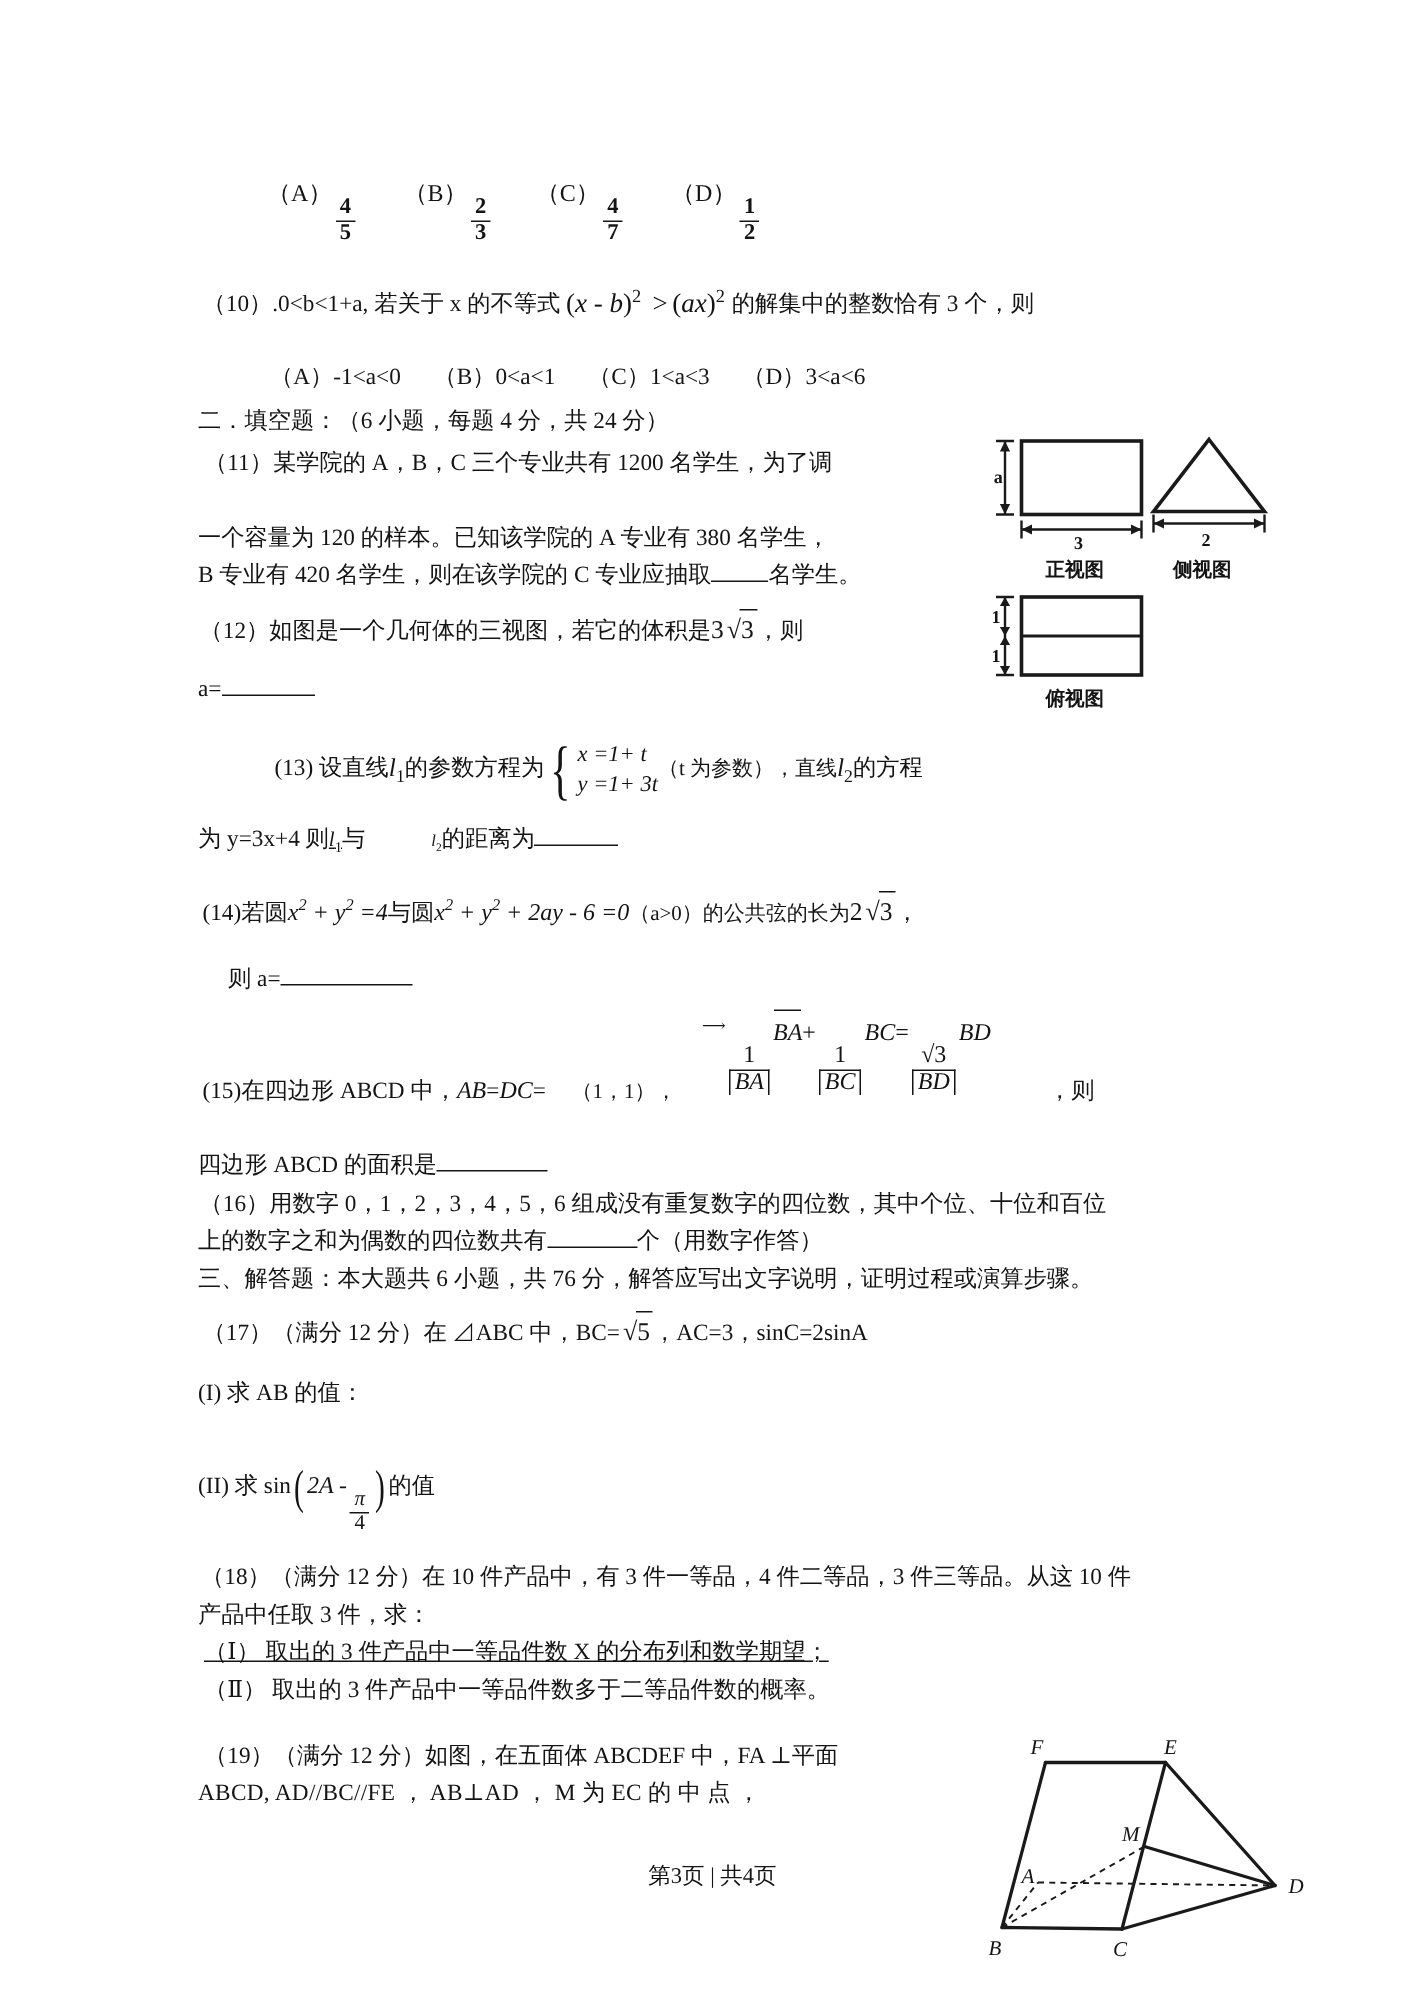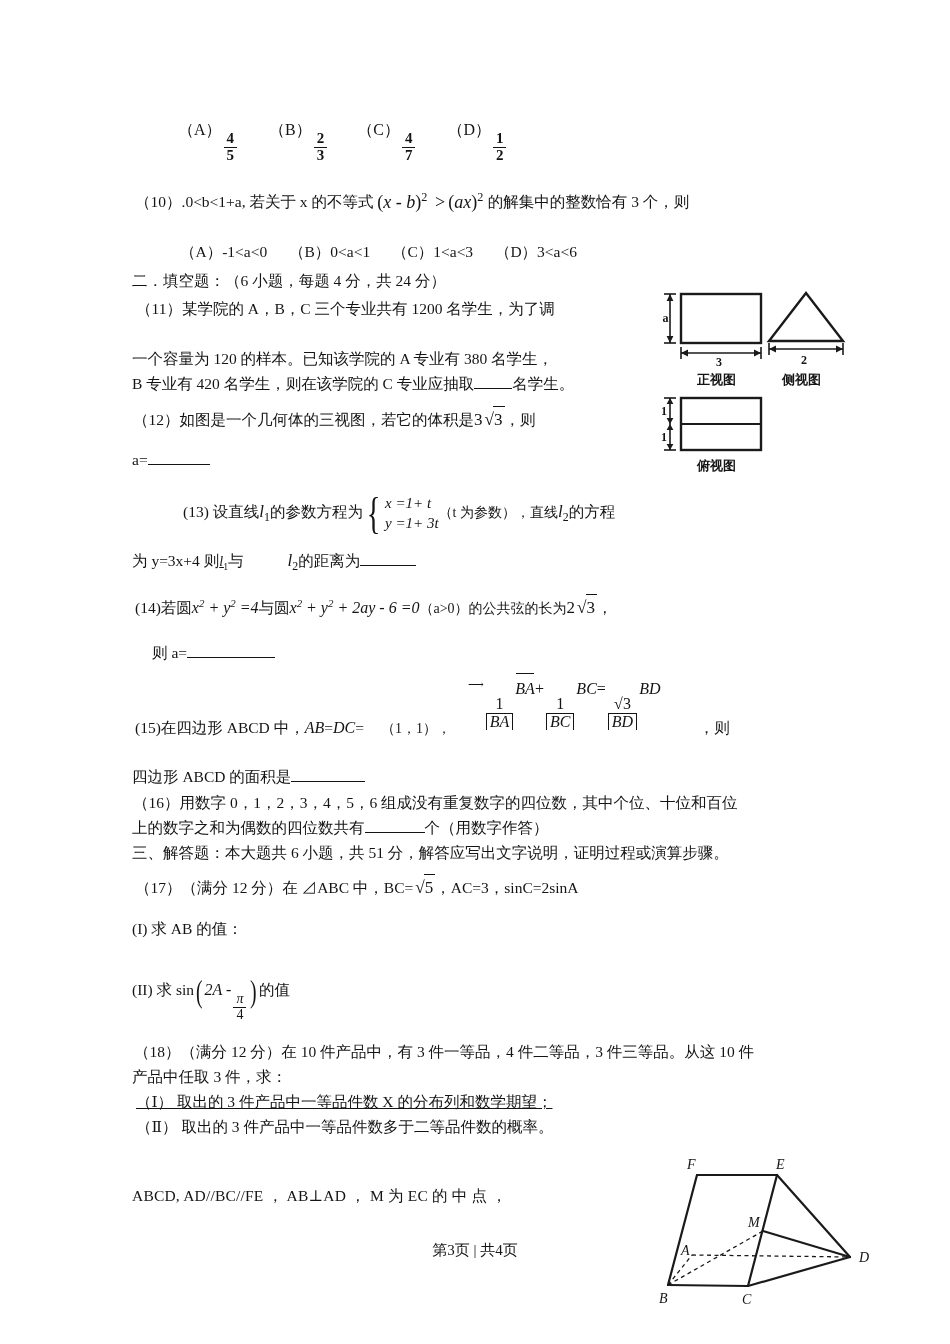--- a/index.html
+++ b/index.html
@@ -170,21 +170,21 @@
   <div class="blk" style="left:135px; top:493px;margin-left:48px;">
     <span>(13) 设直线</span><span style="font-size:17px;"><span class="mi">l</span><span class="sub">1</span></span><span>的参数方程为</span><span class="brace-sys">
         <span class="brace">{</span>
         <span class="rows">
           <span class="mi">x =1+ t</span>
           <span class="mi">y =1+ 3t</span>
         </span>
       </span><span style="font-size:14px;">（t 为参数），直线</span><span style="font-size:17px;"><span class="mi">l</span><span class="sub">2</span></span><span>的方程</span>
   </div>
   <div class="blk" style="left:132px; top:548px;">
-    <span>为 y=3x+4 则</span><span style="font-size:14px;text-decoration:underline;"><span class="mi">l</span><span class="sub">1</span></span><span>与</span><span style="font-size:17px;padding-left:44px;"><span class="mi">l</span><span class="sub">2</span></span><span>的距离为</span><span class="ul" style="width:56px; height:13px;"></span>
+    <span>为 y=3x+4 则</span><span style="font-size:14px;text-decoration:underline;"><span class="mi">l</span><span class="sub">1</span></span><span>与</span><span style="font-size:11px;padding-left:44px;"><span class="mi">l</span><span class="sub">2</span></span><span>的距离为</span><span class="ul" style="width:56px; height:13px;"></span>
   </div>
 
   <div class="blk" style="left:135px; top:594px;">
     <span>(14)若圆</span><span class="mi" style="font-size:16px;"><span>x</span><span class="sup">2</span> + <span>y</span><span class="sup">2</span> =4</span><span>与圆</span><span class="mi" style="font-size:16px;"><span>x</span><span class="sup">2</span> + <span>y</span><span class="sup">2</span> + 2ay - 6 =0</span><span style="font-size:14px;">（a&gt;0）的公共弦的长为</span><span style="font-size:17px;"><span>2</span><span class="sqrt"><span class="rad">√</span><span class="body">3</span></span></span><span>，</span>
   </div>
   <div class="blk" style="left:152px; top:641px;">
     <span>则 a=</span><span class="ul" style="width:88px; height:13px;"></span>
   </div>
 
   <div class="blk" style="left:135px; top:716px;">
@@ -208,38 +208,39 @@
 
   <div class="blk" style="left:132px; top:765px;">
     <span>四边形 ABCD 的面积是</span><span class="ul" style="width:74px; height:13px;"></span>
   </div>
 
   <div class="blk" style="left:133px; top:791px;">（16）用数字 0，1，2，3，4，5，6 组成没有重复数字的四位数，其中个位、十位和百位</div>
   <div class="blk" style="left:132px; top:816px;">
     <span>上的数字之和为偶数的四位数共有</span><span class="ul" style="width:60px; height:13px;"></span><span>个（用数字作答）</span>
   </div>
 
-  <div class="blk" style="left:132px; top:841px;">三、解答题：本大题共 6 小题，共 51 分，解答应写出文字说明，证明过程或演算步骤。</div>
+  <div class="blk" style="left:132px; top:841px;">三、解答题：本大题共 6 小题，共 76 分，解答应写出文字说明，证明过程或演算步骤。</div>
 
   <div class="blk" style="left:135px; top:874px;">
     <span>（17）（满分 12 分）在 ⊿ABC 中，BC=</span><span class="sqrt" style="font-size:17px;"><span class="rad">√</span><span class="body">5</span></span><span>，AC=3，sinC=2sinA</span>
   </div>
   <div class="blk" style="left:132px; top:917px;">(I) 求 AB 的值：</div>
   <div class="blk" style="left:132px; top:967px;">
     <span>(II) 求 sin</span><span class="bigparen">(</span><span class="mi" style="font-size:16px">2A -</span><span class="frac lite" style="font-size:14px;">
         <span class="num mi">π</span>
         <span class="den">4</span>
       </span><span class="bigparen">)</span><span>的值</span>
   </div>
 
   <div class="blk" style="left:122px; top:1040px;margin-left:12px;">（18）（满分 12 分）在 10 件产品中，有 3 件一等品，4 件二等品，3 件三等品。从这 10 件</div>
   <div class="blk" style="left:132px; top:1065px;">产品中任取 3 件，求：</div>
   <div class="blk" style="left:136px; top:1090px;text-decoration:underline;">（Ⅰ） 取出的 3 件产品中一等品件数 X 的分布列和数学期望；</div>
   <div class="blk" style="left:136px; top:1115px;">（Ⅱ） 取出的 3 件产品中一等品件数多于二等品件数的概率。</div>
 
+  <div class="blk" style="left:136px; top:1159px;">（19）（满分 12 分）如图，在五面体 ABCDEF 中，FA ⊥平面</div>
   <div class="blk" style="left:132px; top:1184px; letter-spacing:0.2px;">ABCD, AD//BC//FE ， AB⊥AD ， M 为 EC 的 中 点 ，</div>
 
   <div class="figbox" style="left:660px; top:280px; width:235px; height:205px;">
     <svg width="235" height="205" viewBox="0 0 235 205" xmlns="http://www.w3.org/2000/svg">
 
       <g>
         <rect x="21" y="14" width="80" height="49" fill="none" stroke="#1a1a1a" stroke-width="2.4"></rect>
 
         <line x1="10" y1="14" x2="10" y2="63" stroke="#1a1a1a" stroke-width="1.6"></line>
         <polygon points="10,14 6.6,21 13.4,21" fill="#1a1a1a"></polygon>

